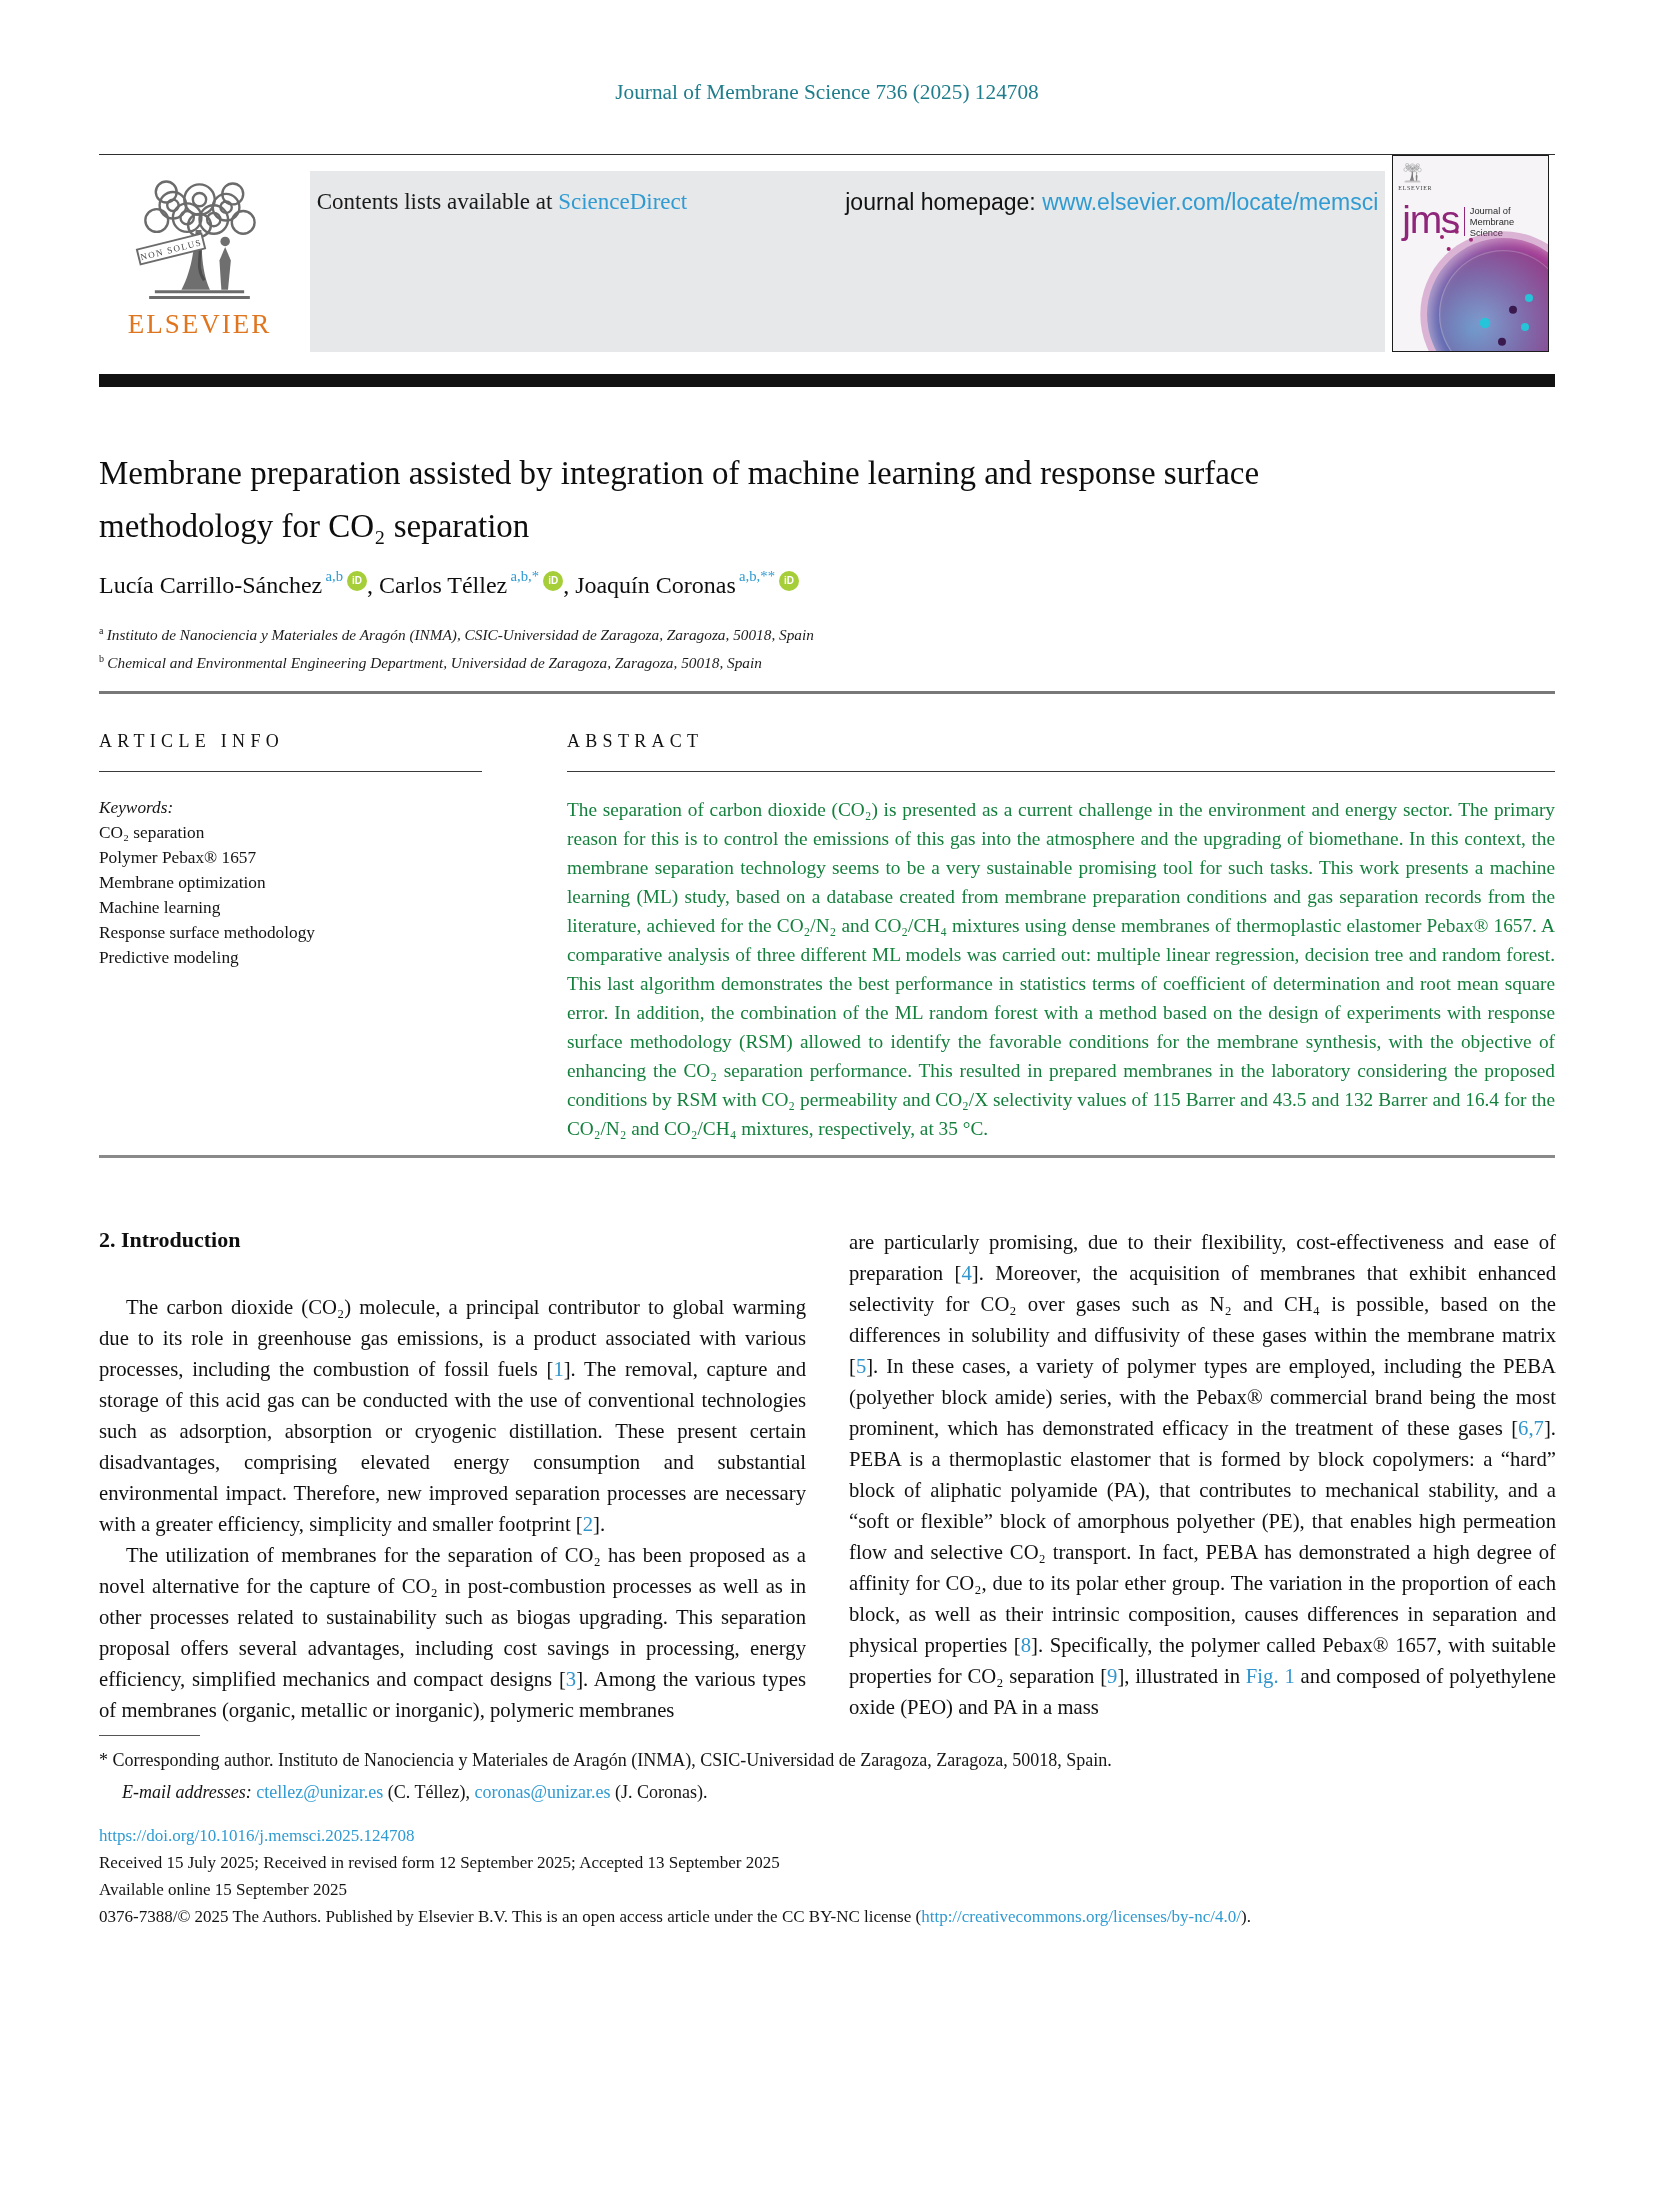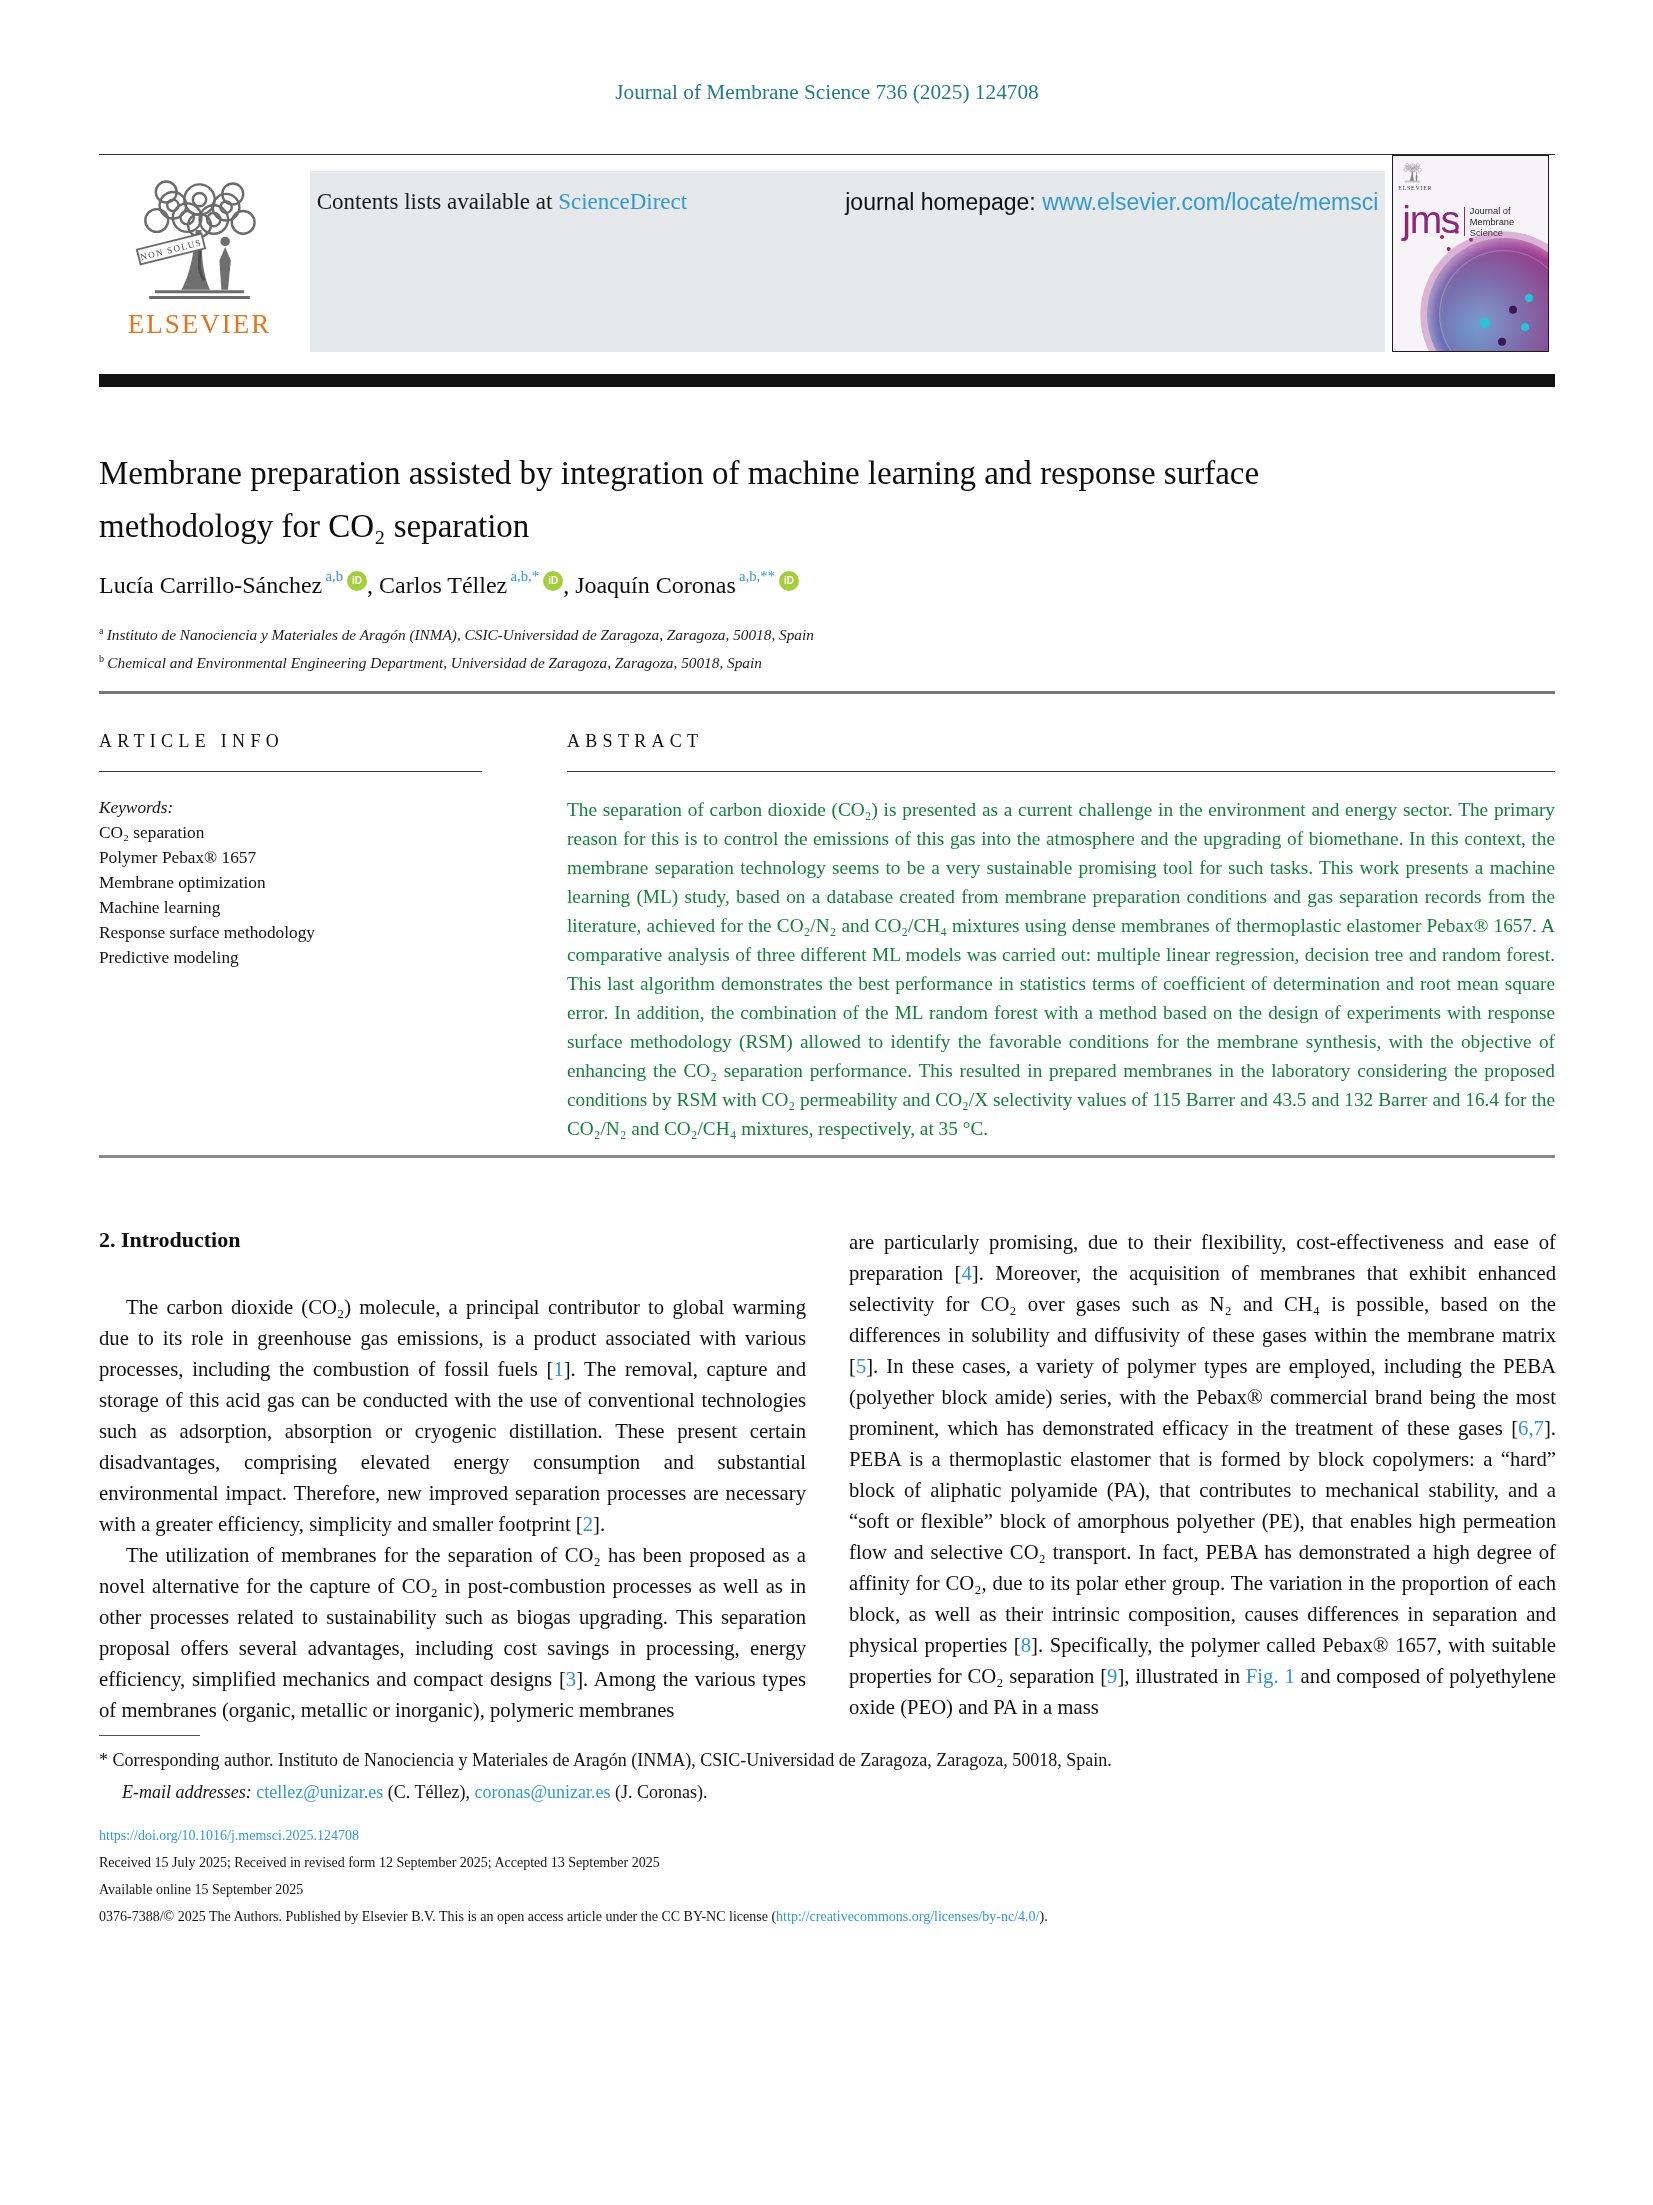--- a/index.html
+++ b/index.html
@@ -76,21 +76,21 @@
   .body-p.indent{text-indent:27px;}
   .seg-cite{color:var(--cite-blue);}
   .seg-link{color:var(--link-blue);}
   .seg-it{font-style:italic;}
 
   .fn-rule{margin-top:9.3px;width:101px;height:1.3px;background:#555;}
   .fn-line{margin-top:5.3px;font-size:18px;line-height:27px;color:#141414;}
   .fn-first{margin-top:10.7px;}
   .fn-email{padding-left:23px;}
 
-  .meta{margin-top:16px;font-size:14px;line-height:27px;}
+  .meta{margin-top:16px;font-size:17px;line-height:27px;}
   .meta .doi{color:var(--link-blue);}
 </style>
 </head>
 <body>
 
 <svg width="0" height="0" style="position:absolute" aria-hidden="true">
   <defs>
     <g id="tree-def">
       <g fill="none" stroke="#6b6b6b" stroke-width="2.5">
         <circle cx="75" cy="28" r="16"></circle>

